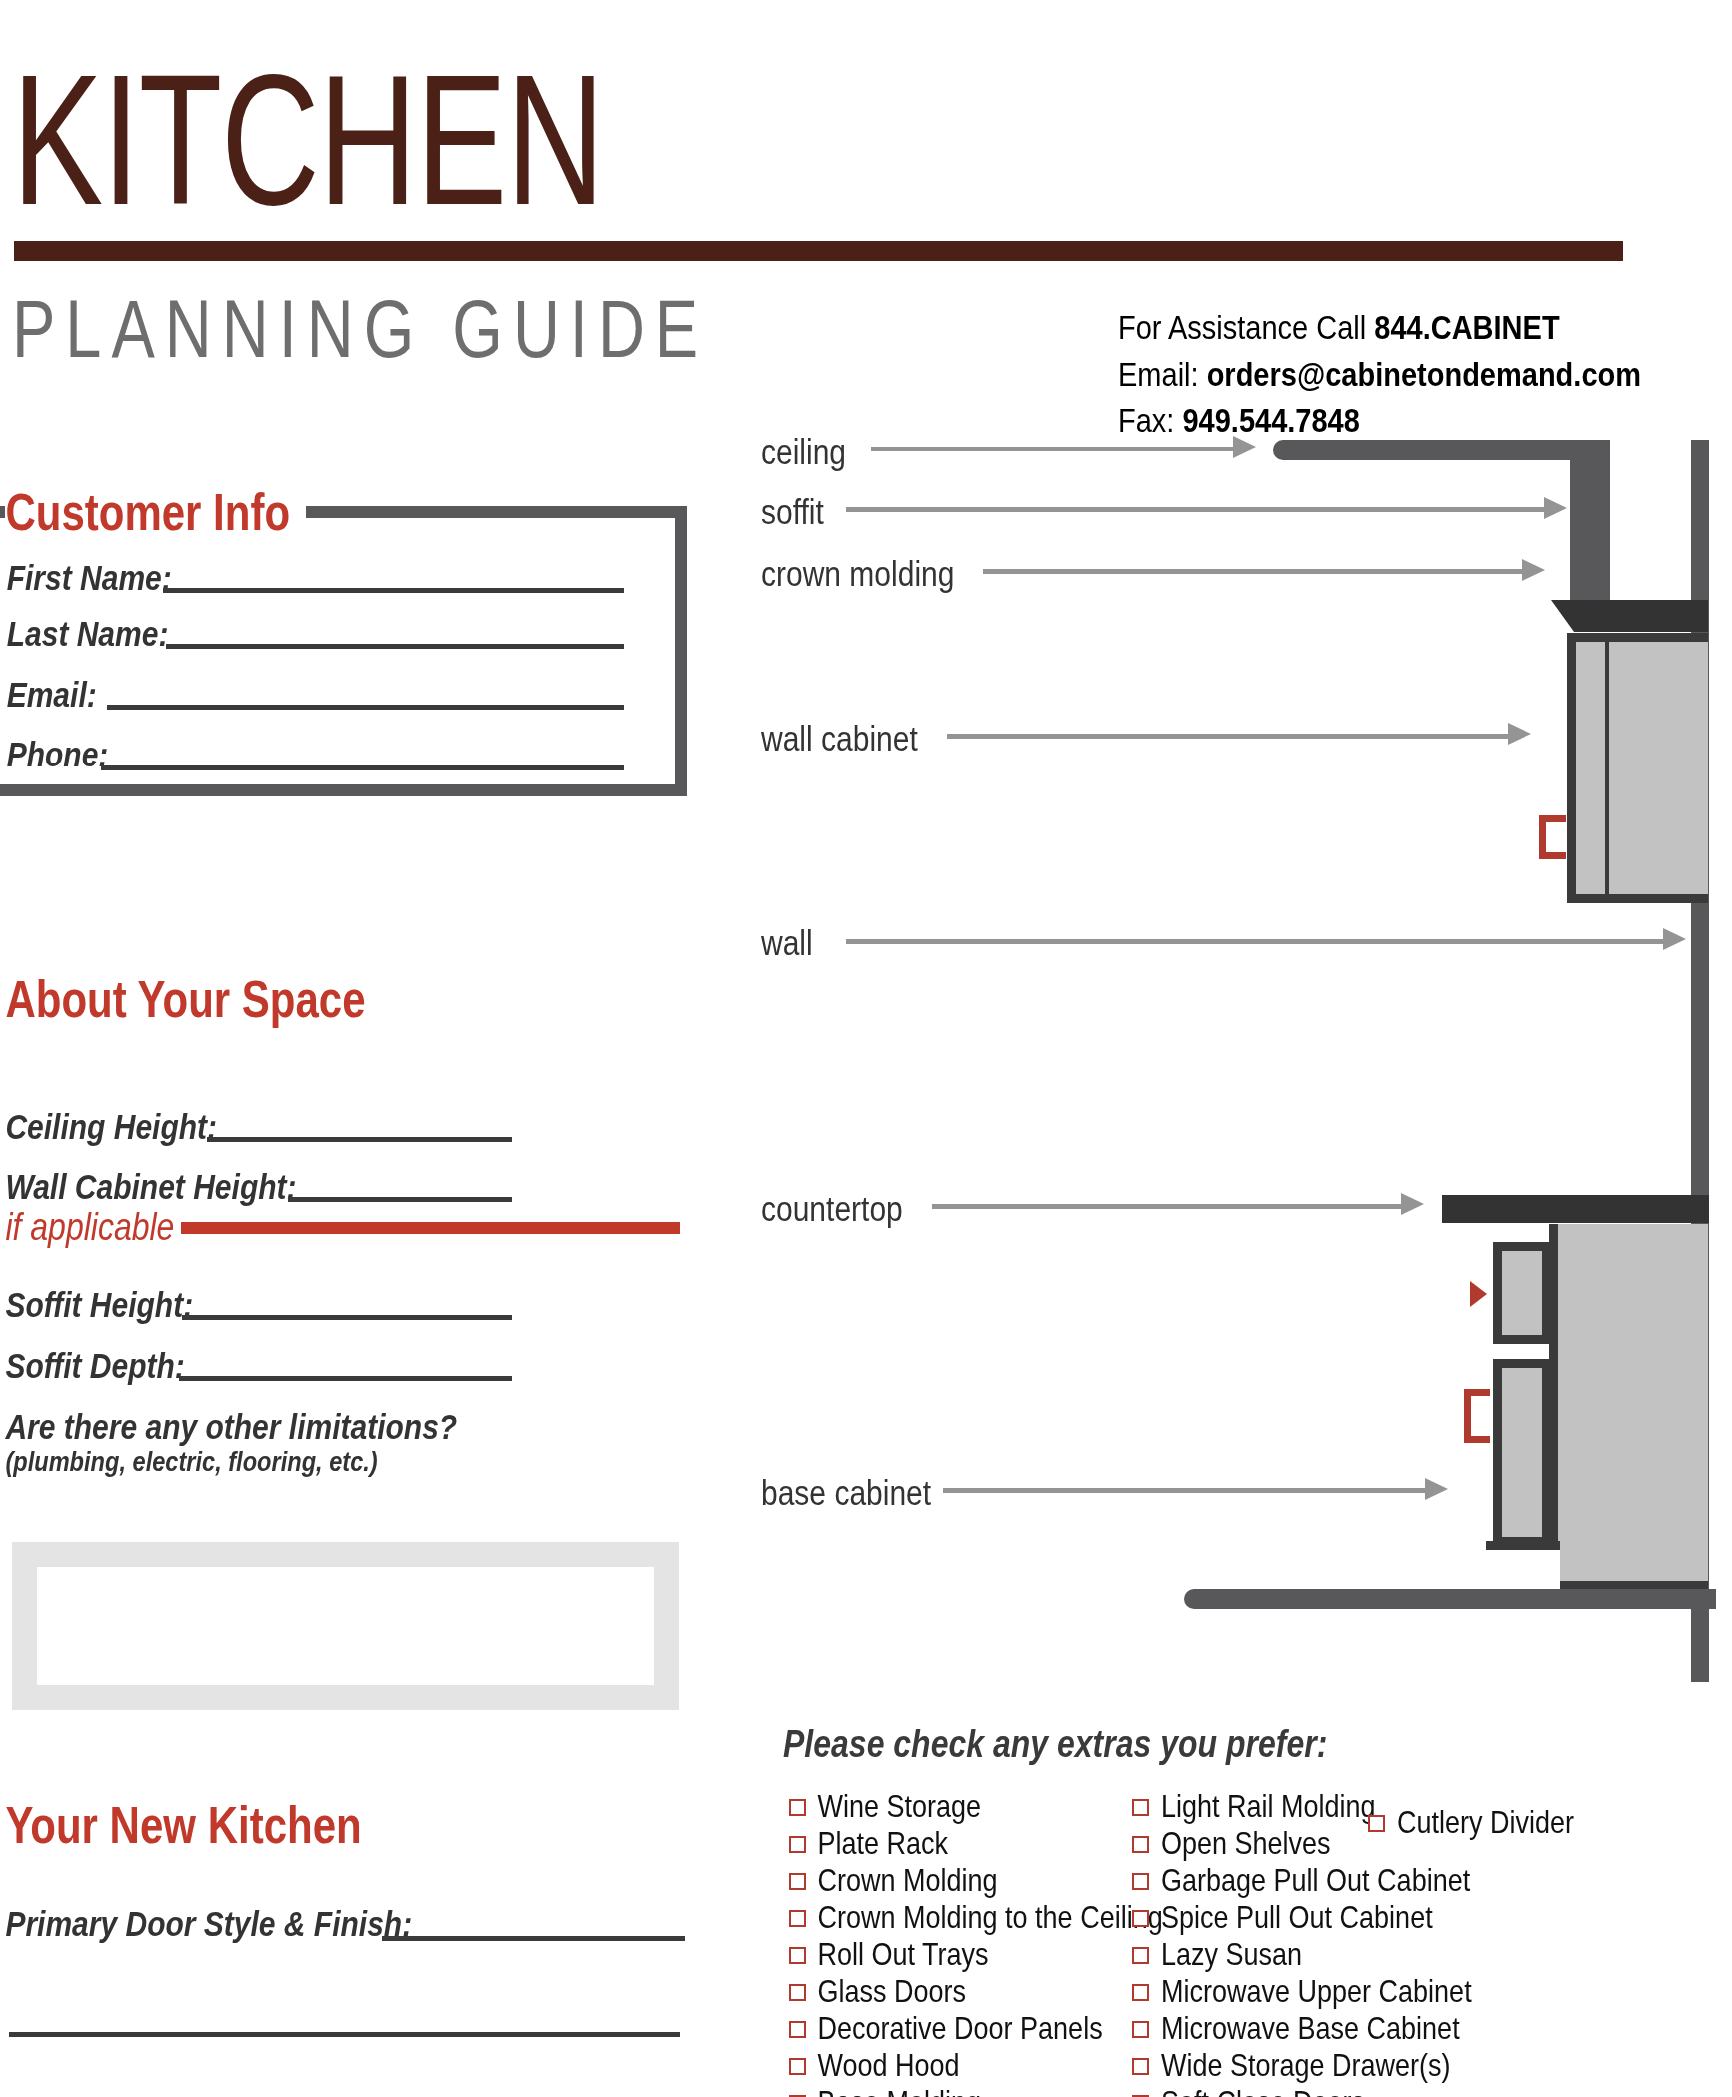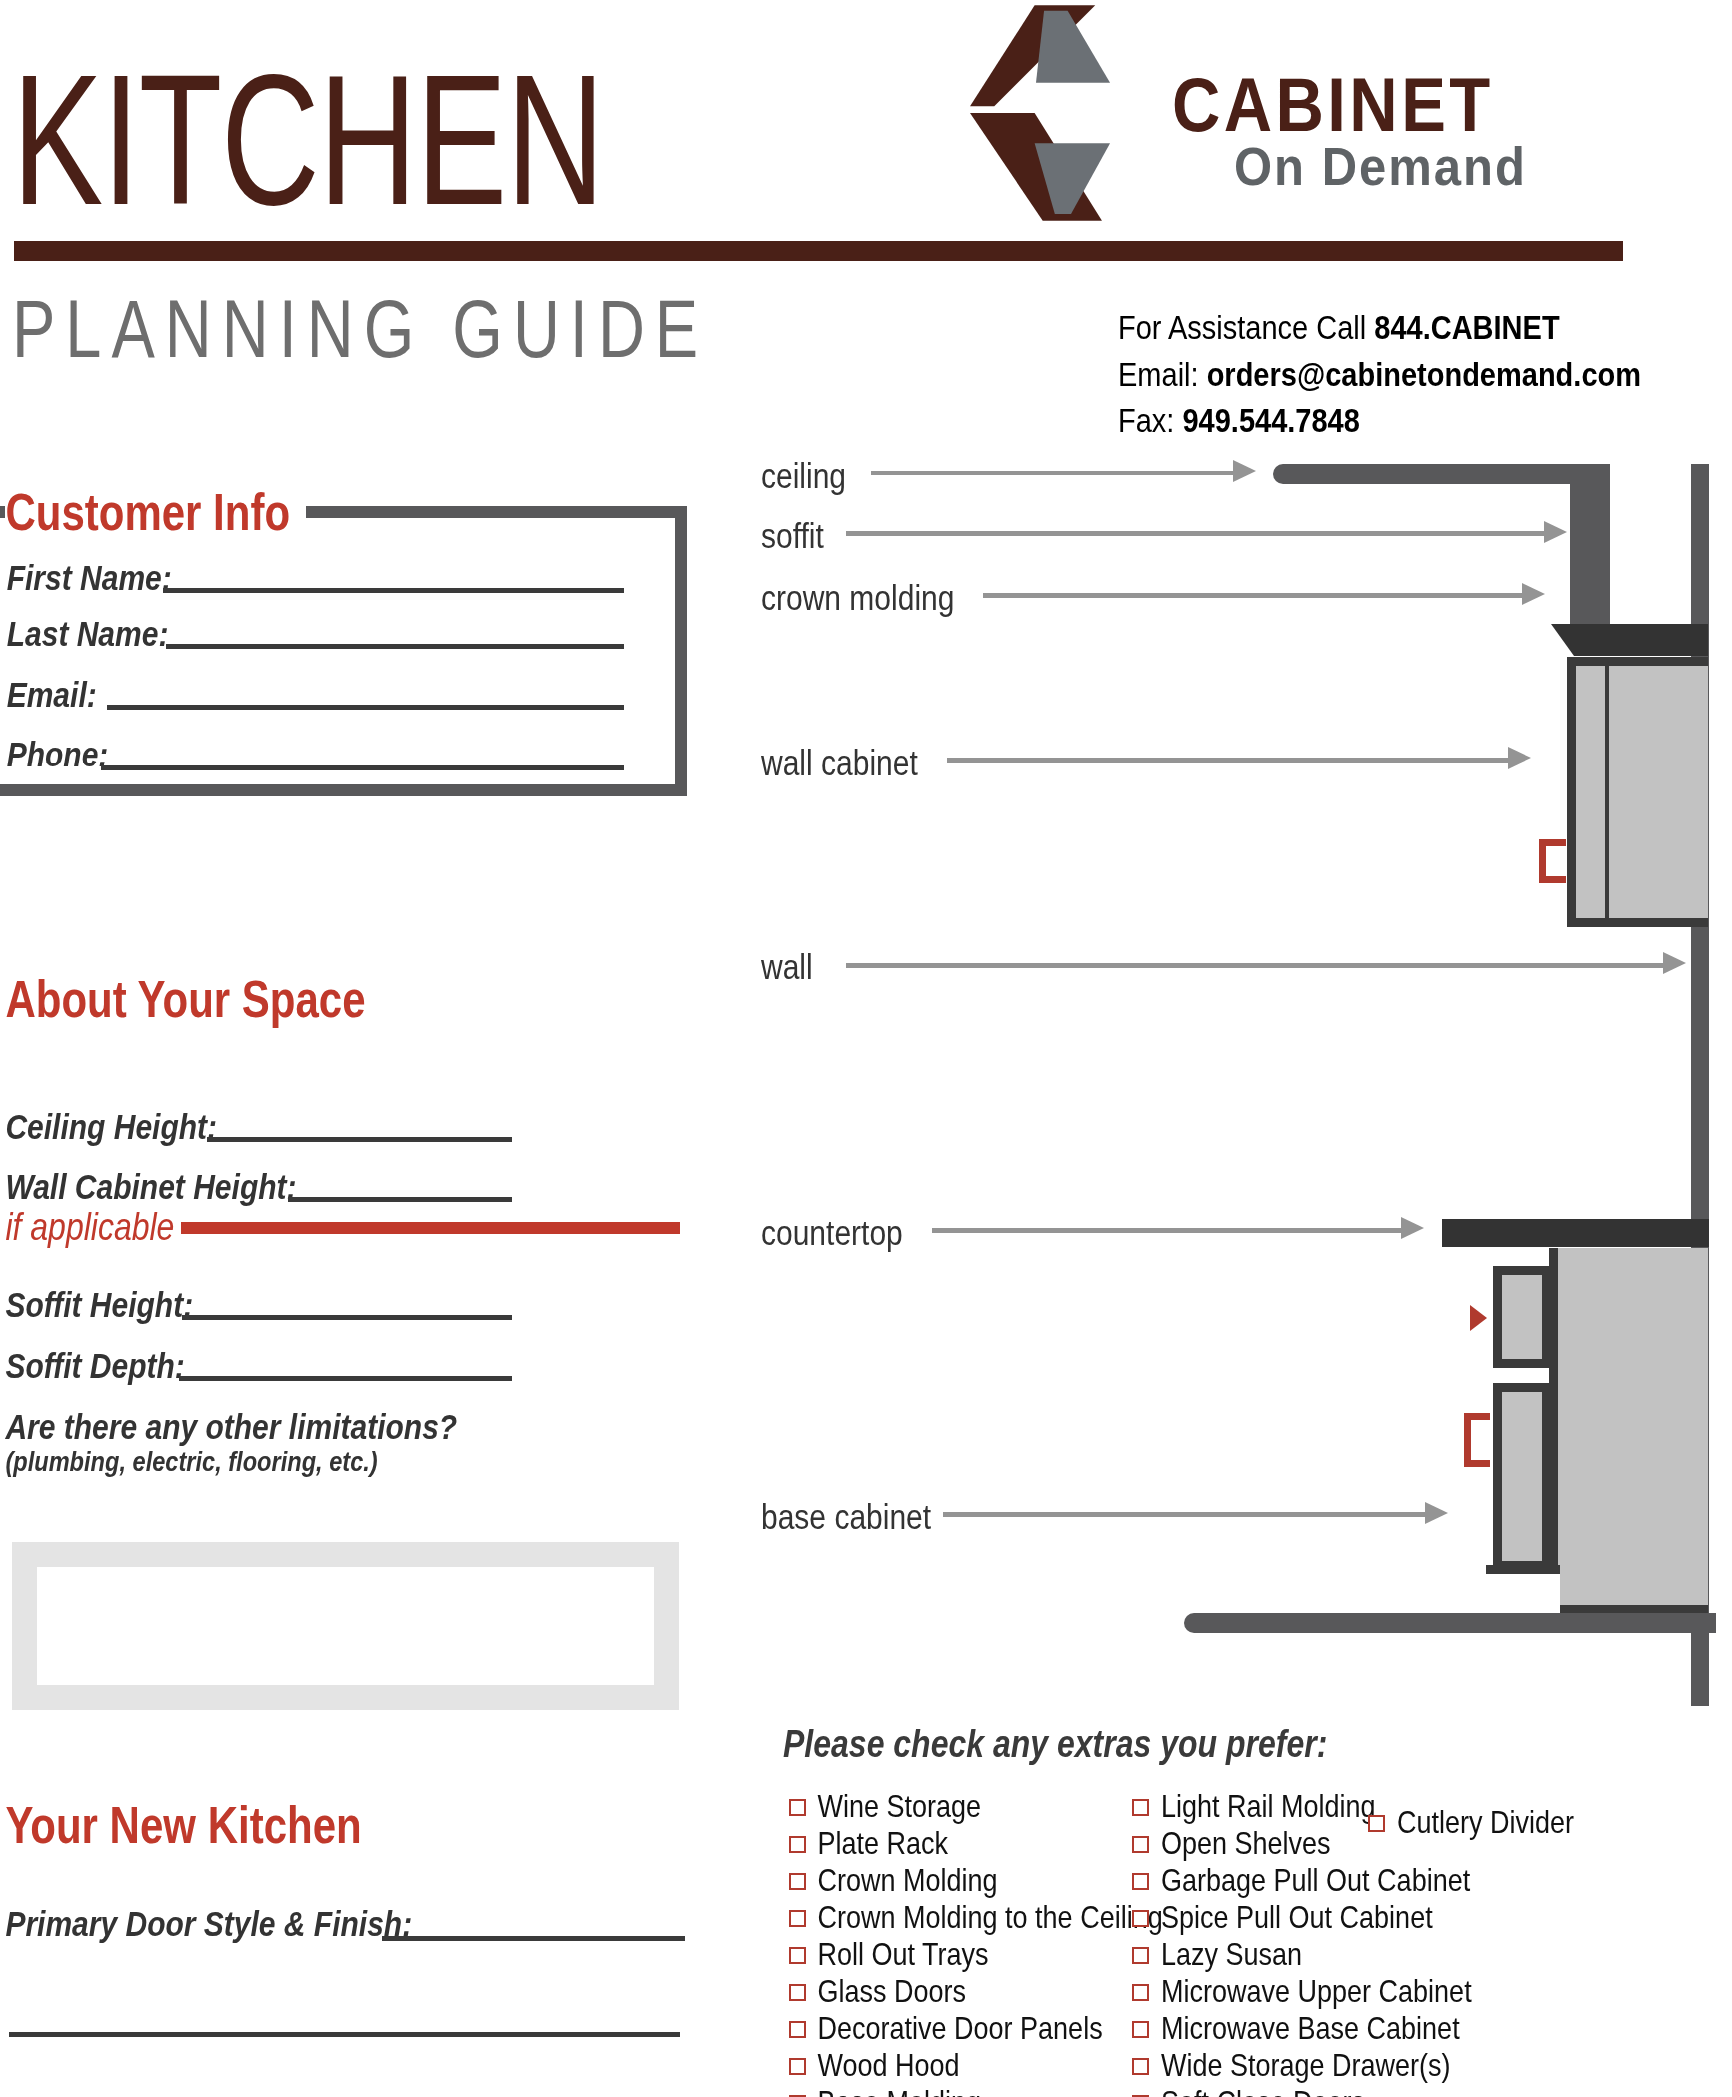--- a/index.html
+++ b/index.html
@@ -118,21 +118,21 @@
     background:#ffffff; border:25.6px solid #E4E4E4;
   }
 
   
   #newkitchen-block { position:absolute; left:0px; top:1800px; width:694px; }
   #nk-title { position:absolute; left:5.4px; top:0px; }
   .nk-row { position:absolute; left:5.4px; }
   .nk-rule { position:absolute; height:5.4px; background:#3A3A3A; }
 
   
-  #diagram { position:absolute; left:761px; top:468px; width:971px; height:1233px; }
+  #diagram { position:absolute; left:761px; top:444px; width:971px; height:1233px; }
   .dlabel {
     position:absolute; color:#333333; font-size:30px; line-height:30px;
     transform:scaleY(1.16); transform-origin:left top; white-space:nowrap;
   }
   .arrow-line { position:absolute; height:4.7px; background:#949494; }
   .arrow-head {
     position:absolute; width:0; height:0;
     border-top:11.5px solid transparent;
     border-bottom:11.5px solid transparent;
     border-left:23px solid #949494;
@@ -216,32 +216,20 @@
 </style>
 </head>
 <body>
 
 <div id="header">
 
   <div id="kitchen-title">KITCHEN</div>
   <div id="title-rule"></div>
   <div id="planning-guide">PLANNING GUIDE</div>
 
-  <div id="logo">
-    <div id="logo-mark">
-      <svg width="202" height="216" viewBox="0 0 300 320">
-        <polygon points="96,0 186,0 36,150 0,150" fill="#4A2017"></polygon>
-        <polygon points="0,160 96,160 196,320 108,320" fill="#4A2017"></polygon>
-        <polygon points="110,8 145,8 208,115 98,115" fill="#6B7075"></polygon>
-        <polygon points="96,205 208,205 150,310 126,310" fill="#6B7075"></polygon>
-      </svg>
-    </div>
-    <div id="logo-word-cabinet">CABINET</div>
-    <div id="logo-word-ondemand">On Demand</div>
-  </div>
 
   <div id="contact">
     <div class="ln"><span>For Assistance Call </span><b>844.CABINET</b></div>
     <div class="ln"><span>Email: </span><b>orders@cabinetondemand.com</b></div>
     <div class="ln"><span>Fax: </span><b>949.544.7848</b></div>
   </div>
 </div>
 
 <div id="customer-block">
   <div id="cust-box"></div>

